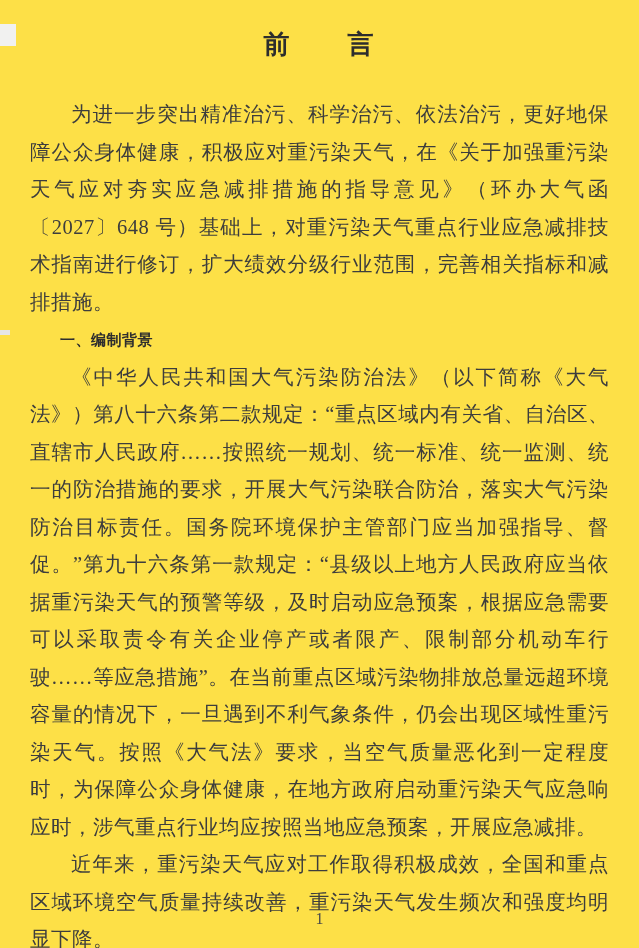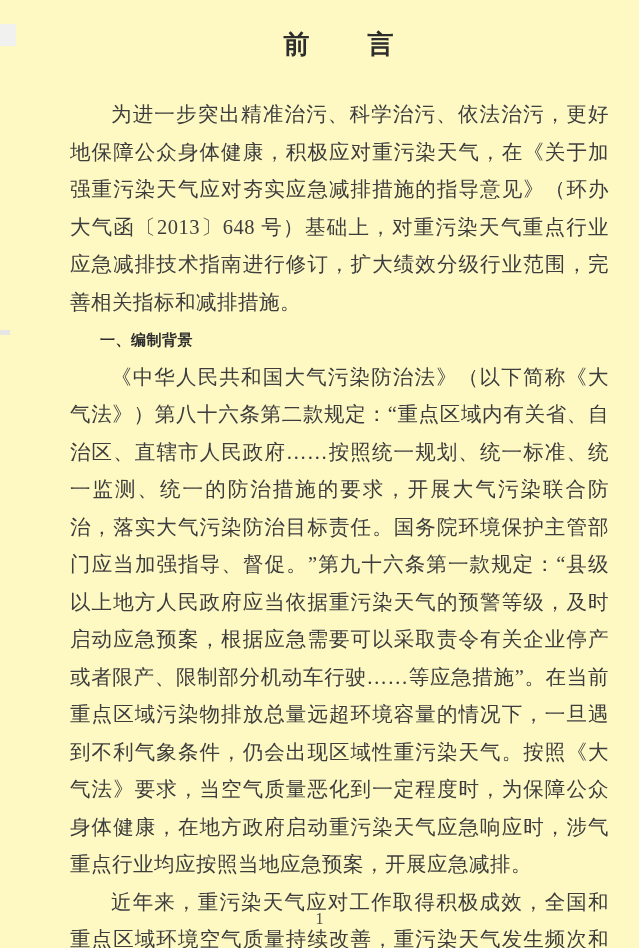--- a/index.html
+++ b/index.html
@@ -4,26 +4,25 @@
 <style>
   html, body {
     margin: 0;
     padding: 0;
     background: #ffffff;
   }
   .page {
     position: relative;
     width: 639px;
     height: 948px;
-    background: #fef9c3;
+    background: #fde047;
     overflow: hidden;
     font-family: "Liberation Serif", "DejaVu Serif", serif;
     color: #3d3d3d;
     box-sizing: border-box;
-    padding-left: 40px;
   }
   
   .artifact-top-left {
     position: absolute;
     left: 0; top: 24px;
     width: 16px; height: 22px;
     background: #f1f1f0;
   }
   .artifact-left-edge {
     position: absolute;
@@ -79,21 +78,21 @@
 <body>
 
 <div class="page">
 
   <div class="artifact-top-left"></div>
   <div class="artifact-left-edge"></div>
 
   <h1 class="doc-title">前　　言</h1>
 
   <div class="content">
-    <p class="body-para">为进一步突出精准治污、科学治污、依法治污，更好地保障公众身体健康，积极应对重污染天气，在《关于加强重污染天气应对夯实应急减排措施的指导意见》（环办大气函〔2013〕648 号）基础上，对重污染天气重点行业应急减排技术指南进行修订，扩大绩效分级行业范围，完善相关指标和减排措施。</p>
+    <p class="body-para">为进一步突出精准治污、科学治污、依法治污，更好地保障公众身体健康，积极应对重污染天气，在《关于加强重污染天气应对夯实应急减排措施的指导意见》（环办大气函〔2027〕648 号）基础上，对重污染天气重点行业应急减排技术指南进行修订，扩大绩效分级行业范围，完善相关指标和减排措施。</p>
     <p class="section-heading">一、编制背景</p>
     <p class="body-para">《中华人民共和国大气污染防治法》（以下简称《大气法》）第八十六条第二款规定：“重点区域内有关省、自治区、直辖市人民政府……按照统一规划、统一标准、统一监测、统一的防治措施的要求，开展大气污染联合防治，落实大气污染防治目标责任。国务院环境保护主管部门应当加强指导、督促。”第九十六条第一款规定：“县级以上地方人民政府应当依据重污染天气的预警等级，及时启动应急预案，根据应急需要可以采取责令有关企业停产或者限产、限制部分机动车行驶……等应急措施”。在当前重点区域污染物排放总量远超环境容量的情况下，一旦遇到不利气象条件，仍会出现区域性重污染天气。按照《大气法》要求，当空气质量恶化到一定程度时，为保障公众身体健康，在地方政府启动重污染天气应急响应时，涉气重点行业均应按照当地应急预案，开展应急减排。</p>
     <p class="body-para">近年来，重污染天气应对工作取得积极成效，全国和重点区域环境空气质量持续改善，重污染天气发生频次和强度均明显下降。</p>
   </div>
 
   <div class="page-footer">1</div>
 
 </div>
 
 </body></html>

